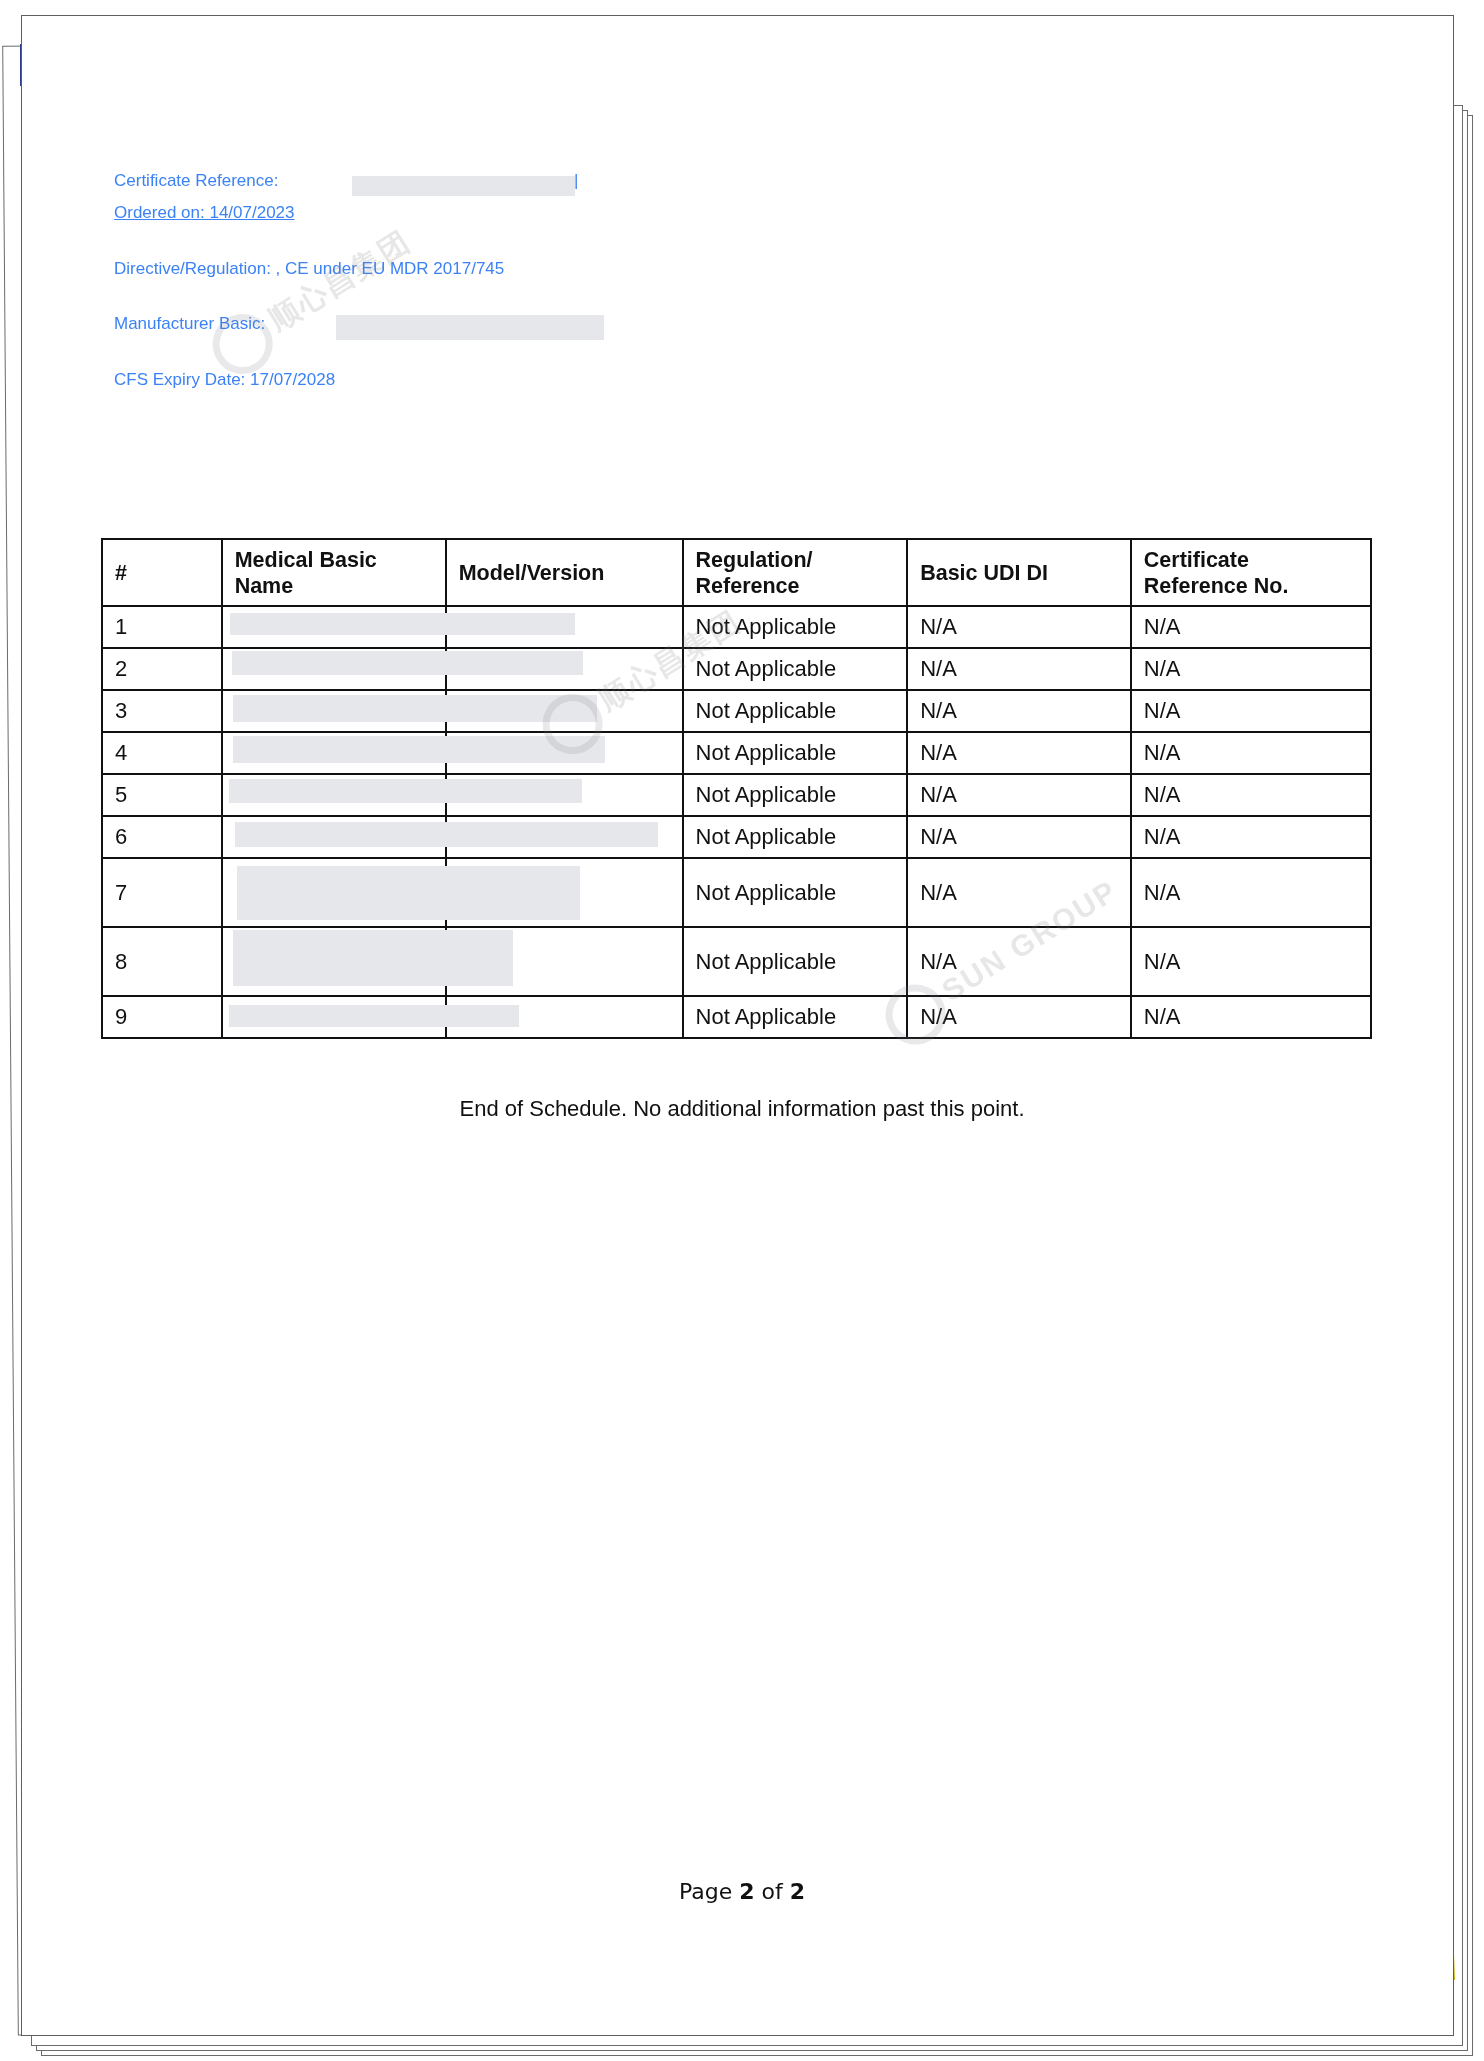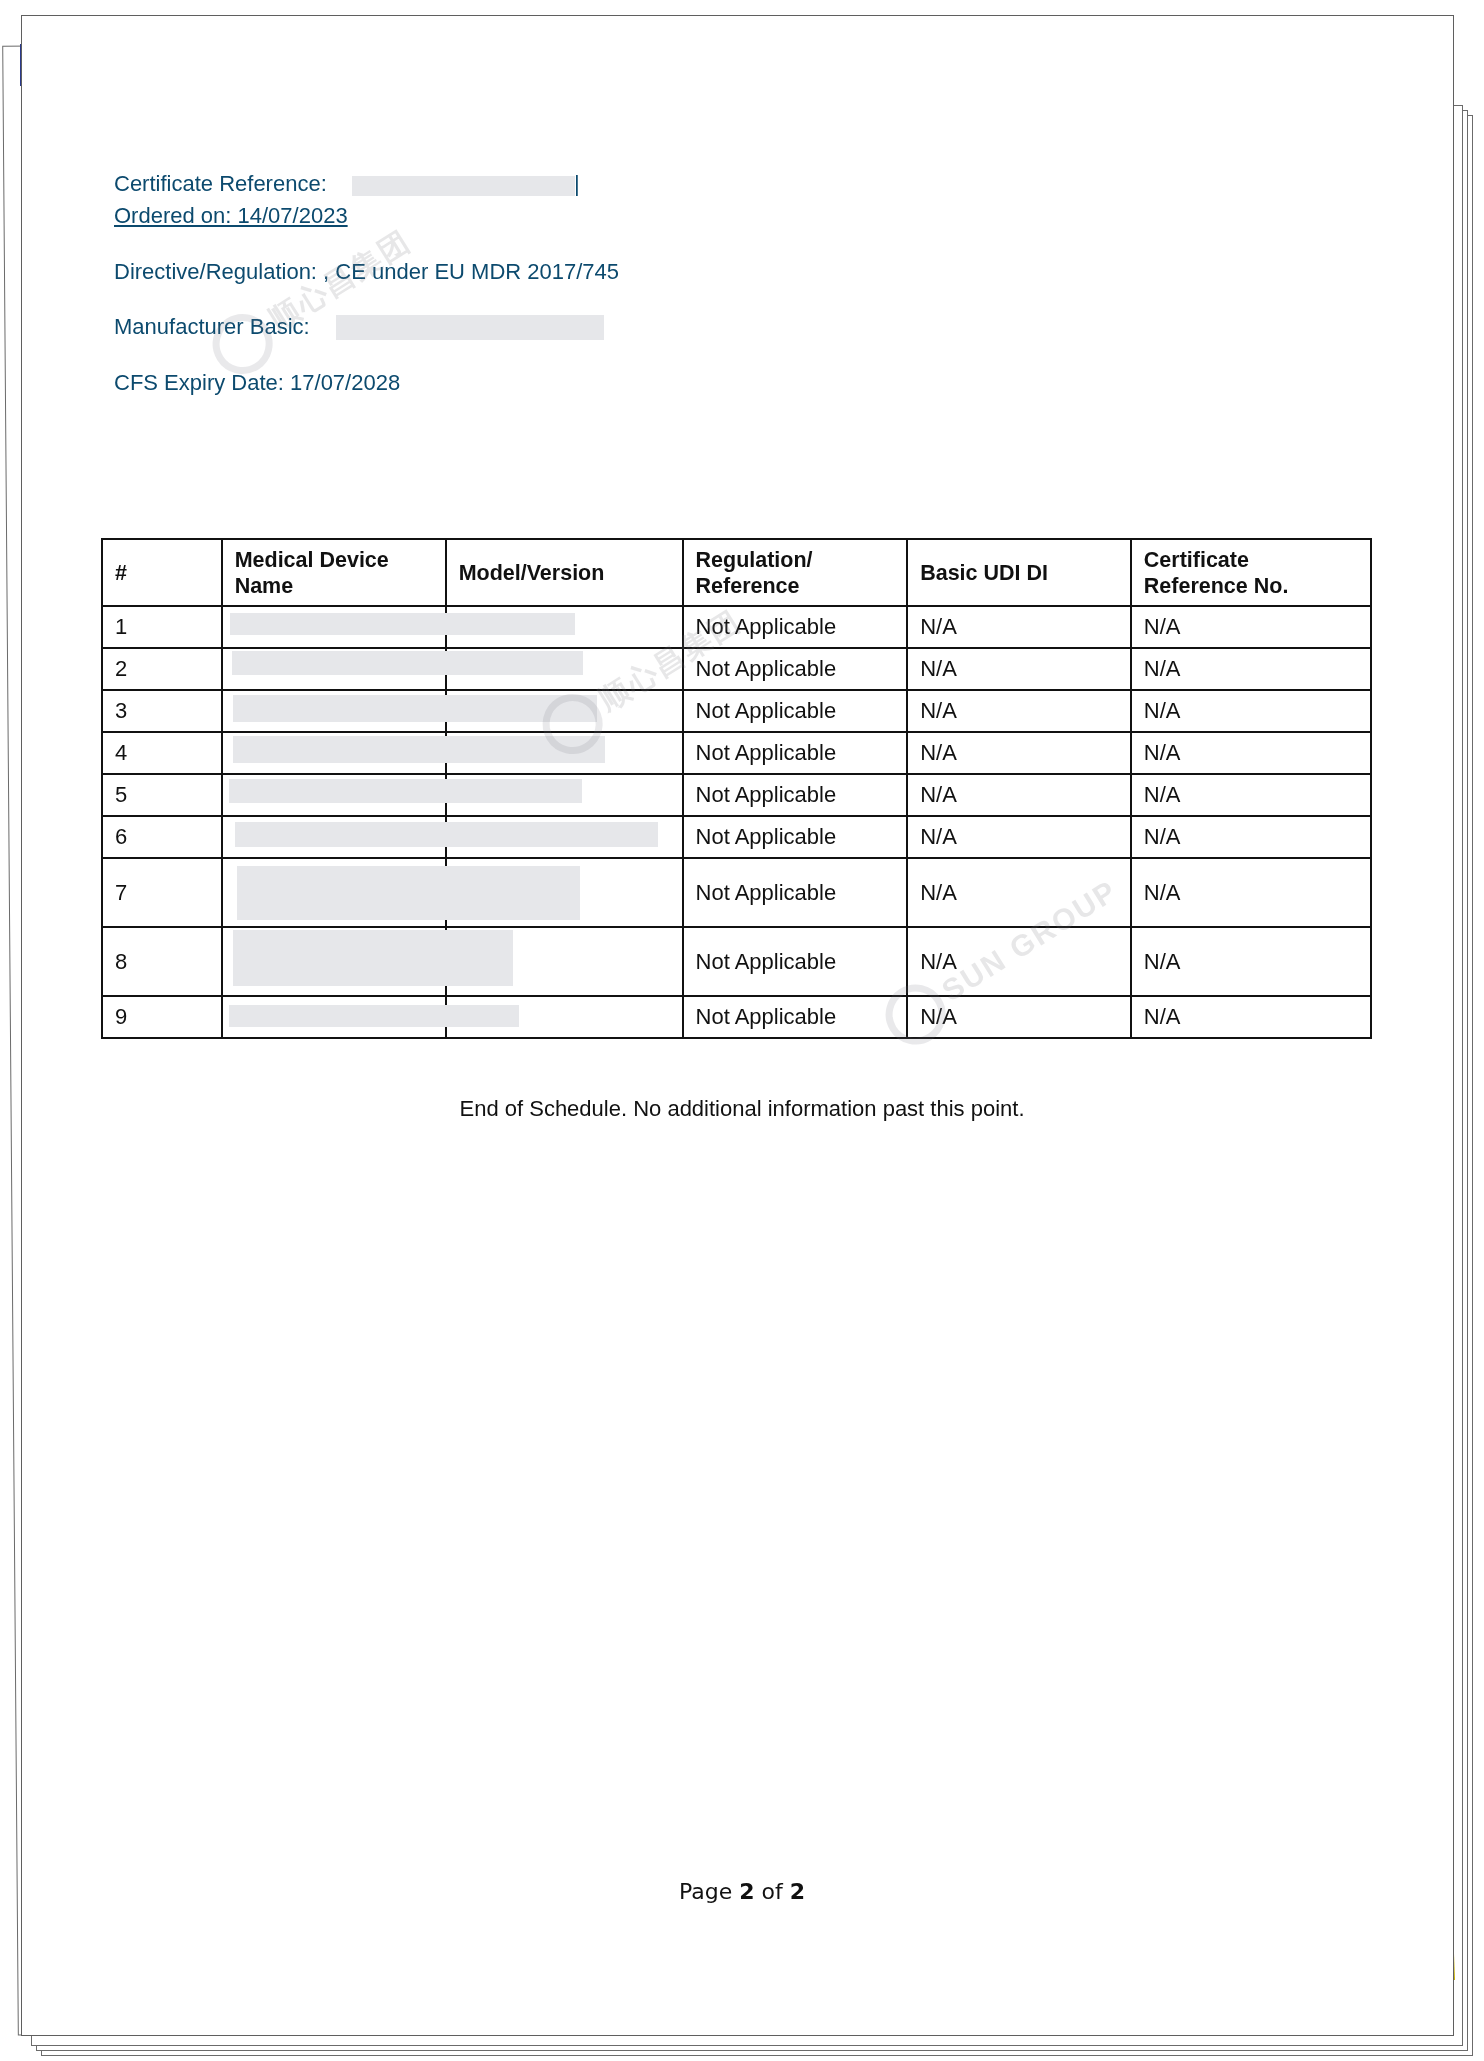--- a/index.html
+++ b/index.html
@@ -5,21 +5,21 @@
   html, body { margin:0; padding:0; }
   body { width:1484px; height:2061px; position:relative; background:#ffffff; overflow:hidden; font-family:"Liberation Sans", sans-serif; color:#111; }
   .sheet { position:absolute; background:#fff; border:1px solid #6b6b6b; box-sizing:border-box; }
   .back1 { left:31px; top:105px; width:1432px; height:1941px; }
   .back2 { left:36px; top:110px; width:1432px; height:1941px; }
   .back3 { left:41px; top:115px; width:1432px; height:1941px; }
   .tilt { left:10px; top:40px; width:1430px; height:1990px; transform:rotate(-0.45deg); transform-origin:50% 50%; }
   .blue-edge { position:absolute; left:20px; top:44px; width:3px; height:42px; background:#2b3a8c; }
   .yellow-edge { position:absolute; left:1449px; top:1885px; width:6px; height:95px; background:#c9b200; clip-path:polygon(0 0, 40% 0, 100% 100%, 0 100%); }
   .page { left:21px; top:15px; width:1433px; height:2021px; border:1.5px solid #5f5f5f; }
-  .line { position:absolute; left:114px; font-size:22px; white-space:nowrap; color:#0c4a6e; }
+  .line { position:absolute; left:114px; font-size:17px; white-space:nowrap; color:#3b82f6; }
   .redact { position:absolute; background:#e6e7ea; }
   table.sched { position:absolute; left:101px; top:538px; width:1271px; border-collapse:collapse; font-size:22px; }
   table.sched td, table.sched th { border:2px solid #111; padding:0 12px; text-align:left; vertical-align:middle; font-weight:normal; }
   table.sched th { font-weight:bold; font-size:21.5px; line-height:26px; height:65px; }
   .c0 { width:95px; } .c1 { width:200px; } .c2 { width:212px; } .c3 { width:200px; } .c4 { width:200px; } .c5 { width:216px; }
   tr.r { height:42px; }
   tr.tall { height:69px; }
   .end-note { position:absolute; left:0; width:1484px; top:1096px; text-align:center; font-size:22px; }
   .pagenum { position:absolute; left:0; width:1484px; top:1879px; text-align:center; font-family:"DejaVu Sans", sans-serif; font-size:22px; }
   .pagenum b { font-weight:bold; }
@@ -45,21 +45,21 @@
 <div class="line" style="top:203px;text-decoration:underline;">Ordered on: 14/07/2023</div>
 <div class="line" style="top:259px;">Directive/Regulation: , CE under EU MDR 2017/745</div>
 <div class="line" style="top:314px;">Manufacturer Basic:</div>
 <div class="redact" style="left:336px; top:315px; width:268px; height:25px;"></div>
 <div class="line" style="top:370px;">CFS Expiry Date: 17/07/2028</div>
 
 <table class="sched">
   <thead>
     <tr>
       <th class="c0">#</th>
-      <th class="c1">Medical Device Name</th>
+      <th class="c1">Medical Basic Name</th>
       <th class="c2">Model/Version</th>
       <th class="c3">Regulation/ Reference</th>
       <th class="c4">Basic UDI DI</th>
       <th class="c5">Certificate Reference No.</th>
     </tr>
   </thead>
   <tbody>
     <tr class="r">
       <td>1</td>
       <td></td>

